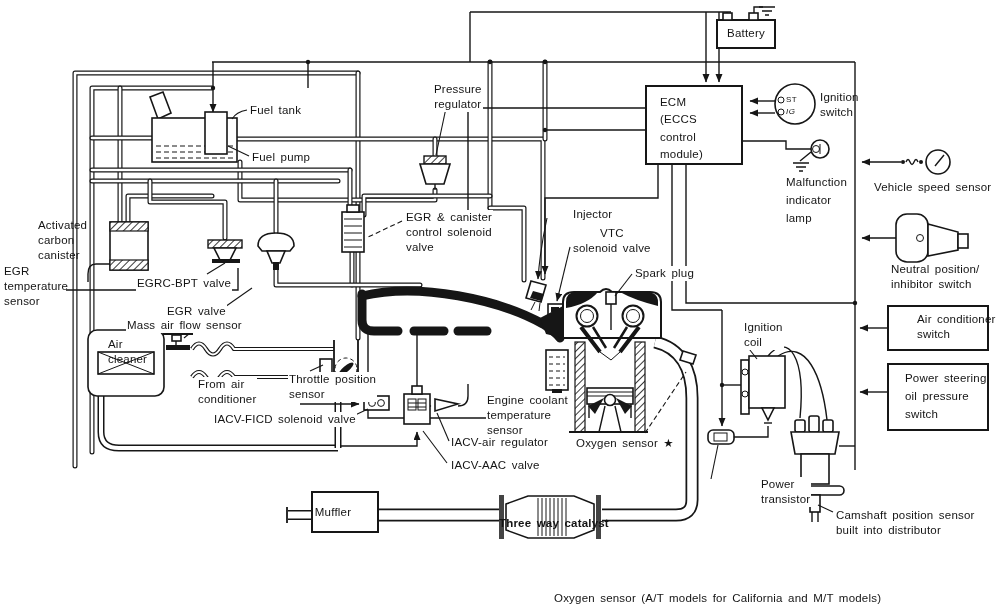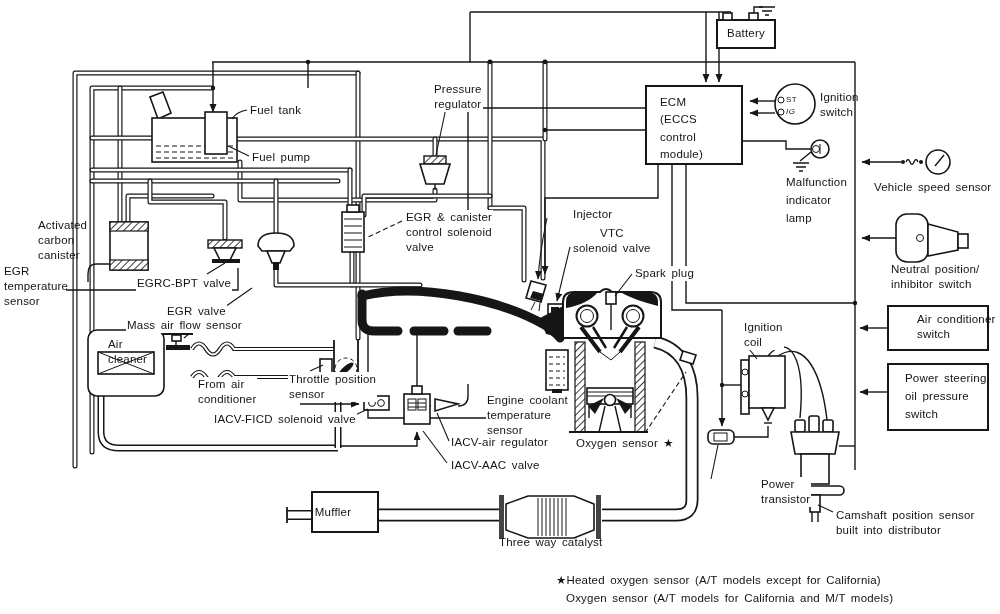--- a/index.html
+++ b/index.html
@@ -440,19 +440,18 @@
 temperature
 sensor</div>
 <div class="lbl bg" style="left:450px;top:435px;">IACV-air regulator</div>
 <div class="lbl bg" style="left:450px;top:458px;">IACV-AAC valve</div>
 <div class="lbl bg" style="left:575px;top:436px;">Oxygen sensor ★</div>
 <div class="lbl bg" style="left:743px;top:320px;">Ignition
 coil</div>
 <div class="lbl bg" style="left:713px;top:477px;margin-left:47px;">Power
 transistor</div>
 <div class="lbl" style="left:312px;top:505px;width:42px;text-align:center;">Muffler</div>
-<div class="lbl" style="left:499px;top:535px;">Three way catalyst</div>
+<div class="lbl" style="left:499px;top:516px;font-weight:bold;">Three way catalyst</div>
 <div class="lbl" style="left:836px;top:508px;">Camshaft position sensor
 built into distributor</div>
-<div class="lbl foot" style="left:556px;top:573px;">★Heated oxygen sensor (A/T models except for California)</div>
-<div class="lbl foot" style="left:566px;top:591px;">Oxygen sensor (A/T models for California and M/T models)</div>
+<div class="lbl foot" style="left:554px;top:591px;">Oxygen sensor (A/T models for California and M/T models)</div>
 
 </div>
 
 </body></html>

